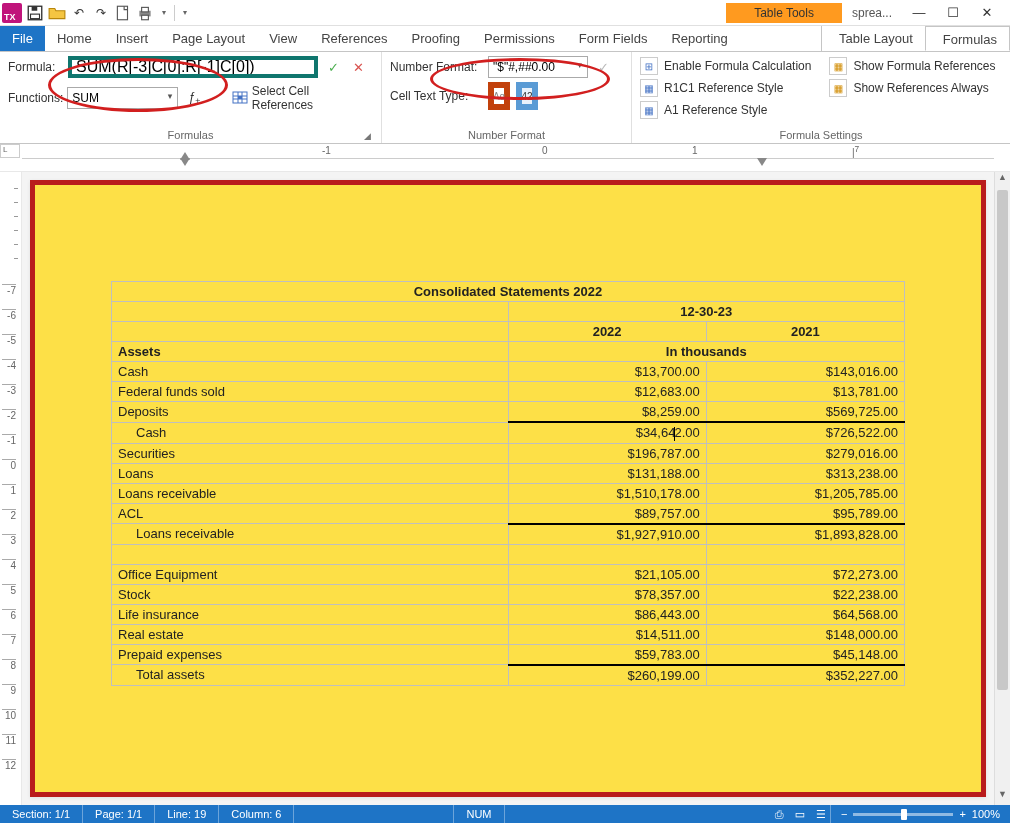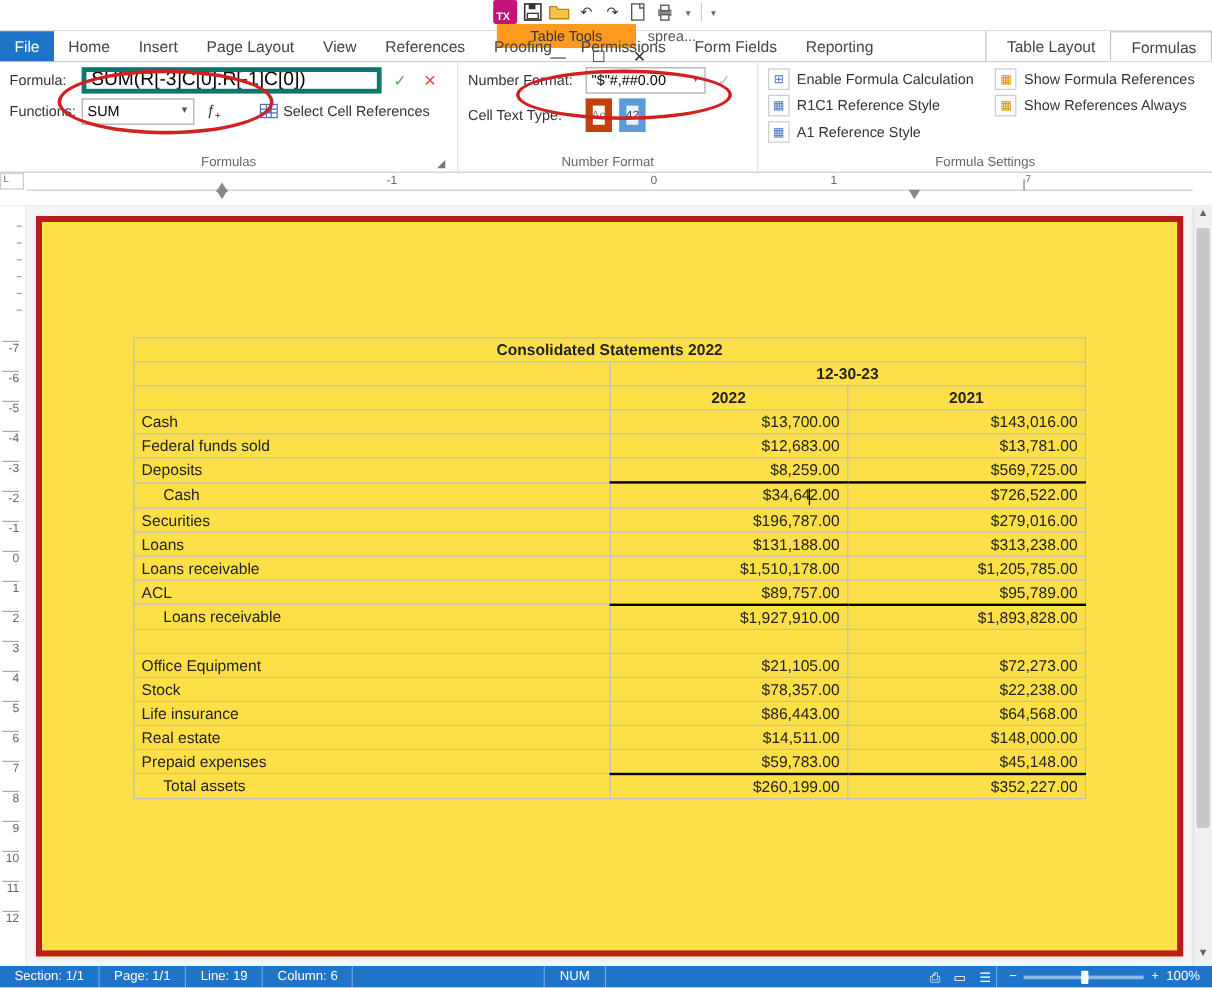--- a/index.html
+++ b/index.html
@@ -1,19 +1,19 @@
 <!DOCTYPE html>
 <html><head>
 <meta charset="utf-8">
 <style>
   * { box-sizing: border-box; margin: 0; padding: 0; font-family: "Segoe UI", Tahoma, sans-serif; }
   body { background: #fff; font-size: 12px; color: #333; width: 1010px; height: 823px; overflow: hidden; position: relative; }
 
   
-  .titlebar { height: 26px; display: flex; align-items: center; background: #fff; border-bottom: 1px solid #e0e0e0; flex-direction: column; }
+  .titlebar { height: 26px; display: flex; align-items: center; background: #fff; border-bottom: 1px solid #e0e0e0; }
   .qat { display: flex; align-items: center; padding-left: 2px; gap: 4px; }
   .qat .icon { width: 18px; height: 18px; display: flex; align-items: center; justify-content: center; }
   .logo { width: 20px; height: 20px; background: #c0147b; color: #fff; font-size: 9px; font-weight: bold; display: flex; align-items: flex-end; justify-content: flex-start; padding: 1px 2px; border-radius: 2px; }
   .dropdown-arrow { font-size: 8px; color: #666; padding: 0 4px; }
   .titlebar-center { flex: 1; display: flex; justify-content: flex-end; align-items: center; padding-right: 6px; }
   .tabletools { background: #ff9a1f; padding: 3px 28px; font-size: 12px; color: #333; }
   .filename { padding: 0 10px; font-size: 12px; color: #555; }
   .winbtns { display: flex; gap: 12px; padding-right: 12px; }
   .winbtns span { width: 22px; text-align: center; font-size: 13px; }
 
@@ -28,21 +28,21 @@
   
   .ribbon { height: 92px; display: flex; border-bottom: 1px solid #c5c5c5; background: #fff; }
   .ribbon-group { border-right: 1px solid #e0e0e0; padding: 4px 8px 0 8px; display: flex; flex-direction: column; position: relative; }
   .ribbon-group-body { flex: 1; }
   .ribbon-group-label { text-align: center; font-size: 11px; color: #666; padding: 2px 0; position: relative; }
   .ribbon-group-label .launcher { position: absolute; right: 2px; bottom: 2px; font-size: 9px; color: #777; }
 
   .formrow { display: flex; align-items: center; gap: 4px; margin-bottom: 4px; }
   .formrow label { font-size: 12px; color: #333; width: 56px; }
   .formula-input { width: 250px; height: 22px; border: 4px solid #0f766e; padding: 2px 4px; font-size: 16px; }
-  .func-select { width: 94px; height: 22px; border: 1px solid #aaa; padding: 1px 18px 1px 4px; font-size: 12px; background: #fff; position: relative; }
+  .func-select { width: 111px; height: 22px; border: 1px solid #aaa; padding: 1px 18px 1px 4px; font-size: 12px; background: #fff; position: relative; }
   .select-wrap { position: relative; display: inline-block; }
   .select-wrap::after { content: "▾"; position: absolute; right: 6px; top: 4px; font-size: 9px; color: #555; pointer-events: none; }
   .check { color: #4caf50; font-size: 13px; padding: 0 6px; }
   .cross { color: #d9534f; font-size: 13px; padding: 0 4px; }
   .fx { font-style: italic; font-size: 12px; padding: 0 6px; }
   .btn-flat { display: inline-flex; align-items: center; gap: 4px; padding: 2px 6px; font-size: 12px; cursor: pointer; }
   .btn-flat .ico { width: 16px; height: 16px; display: inline-flex; align-items: center; justify-content: center; font-size: 12px; }
 
   .numfmt-input { width: 100px; height: 22px; border: 1px solid #aaa; padding: 2px 4px; font-size: 12px; }
   .celltype-btn { width: 22px; height: 28px; border: 6px solid #c2410c; font-size: 10px; color: #888; display: inline-flex; align-items: center; justify-content: center; margin-right: 2px; }
@@ -316,20 +316,24 @@
               </tr>
             <tr>
                 <td class="lbl"></td>
                 <td colspan="2" class="hdr">12-30-23</td>
               </tr>
             <tr>
                 <td class="lbl"></td>
                 <td class="hdr">2022</td>
                 <td class="hdr">2021</td>
               </tr>
+            <tr>
+                <td class="lbl" style="font-weight:bold;">Assets</td>
+                <td colspan="2" class="hdr">In thousands</td>
+              </tr>
           <tr>
                 <td class="lbl">Cash</td>
                 <td class="num">$13,700.00</td>
                 <td class="num">$143,016.00</td>
               </tr>
               <tr>
                 <td class="lbl">Federal funds sold</td>
                 <td class="num">$12,683.00</td>
                 <td class="num">$13,781.00</td>
               </tr>

